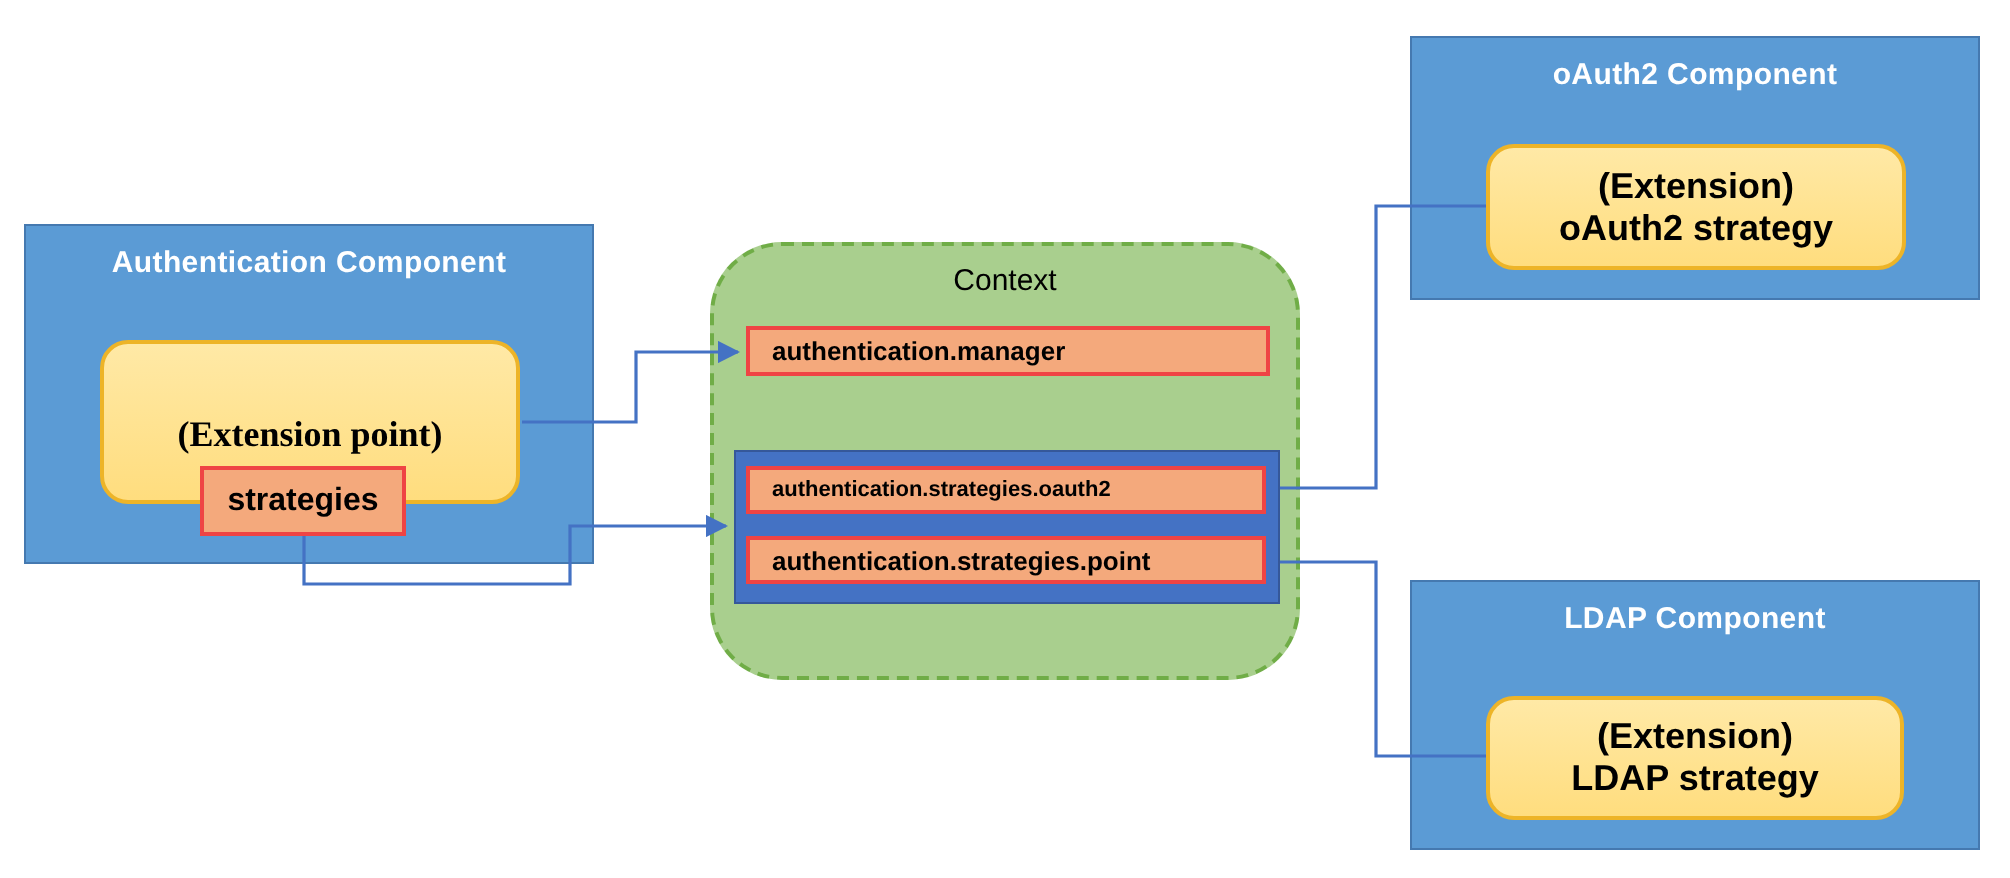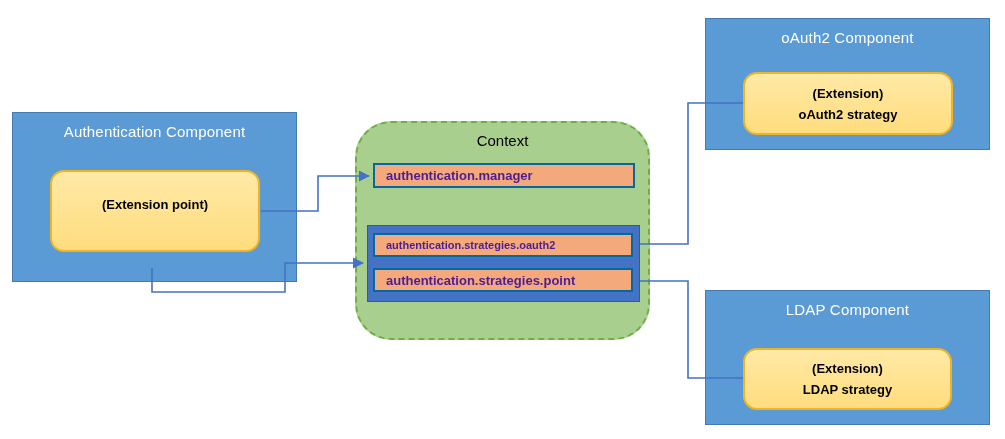--- a/index.html
+++ b/index.html
@@ -21,49 +21,49 @@
     border: 1px solid #4579B0;
     color: #ffffff;
   }
   .component-title {
     position: absolute;
     top: 10px;
     left: 0;
     width: 100%;
     text-align: center;
     font-size: 15px;
-    font-weight: normal;
+    font-weight: bold;
     color: #ffffff;
     letter-spacing: 0.2px;
   }
 
   
   .extension-box {
     position: absolute;
     background: linear-gradient(180deg, #FFE9A6 0%, #FFDD7E 100%);
     border: 2px solid #EDB428;
     border-radius: 14px;
     display: flex;
     flex-direction: column;
     justify-content: center;
     align-items: center;
     text-align: center;
     color: #000000;
-    font-size: 13px;
+    font-size: 18px;
     font-weight: 600;
     line-height: 21px;
   }
-  .extension-box.tall { justify-content: flex-start; padding-top: 22px; }
+  .extension-box.tall { justify-content: flex-start; padding-top: 35px; font-family: Liberation Serif, serif; }
 
   
   .orange-box {
     position: absolute;
     background: #F4A97C;
-    border: 2px solid #0369a1;
-    color: #4c1d95;
+    border: 2px solid #ef4444;
+    color: #000000;
     font-weight: 600;
     display: flex;
     align-items: center;
   }
   .orange-box.centered { justify-content: center; }
   .orange-box.left-pad { padding-left: 11px; }
 
   
   .context-box {
     position: absolute;
@@ -102,20 +102,23 @@
 <body>
 
 <div class="stage">
 
   <div class="component" style="left:12px; top:112px; width:285px; height:170px;">
     <div class="component-title">Authentication Component</div>
   </div>
   <div class="extension-box tall" style="left:50px; top:170px; width:210px; height:82px;">
     <div>(Extension point)</div>
   </div>
+  <div class="orange-box centered" style="left:100px; top:233px; width:103px; height:35px; font-size:16px;">
+    <span>strategies</span>
+  </div>
 
   <div class="context-box">
     <div class="context-title">Context</div>
   </div>
   <div class="orange-box left-pad" style="left:373px; top:163px; width:262px; height:25px; font-size:13px;">
     <span>authentication.manager</span>
   </div>
   <div class="strategies-container"></div>
   <div class="orange-box left-pad" style="left:373px; top:233px; width:260px; height:24px; font-size:11px;">
     <span>authentication.strategies.oauth2</span>

